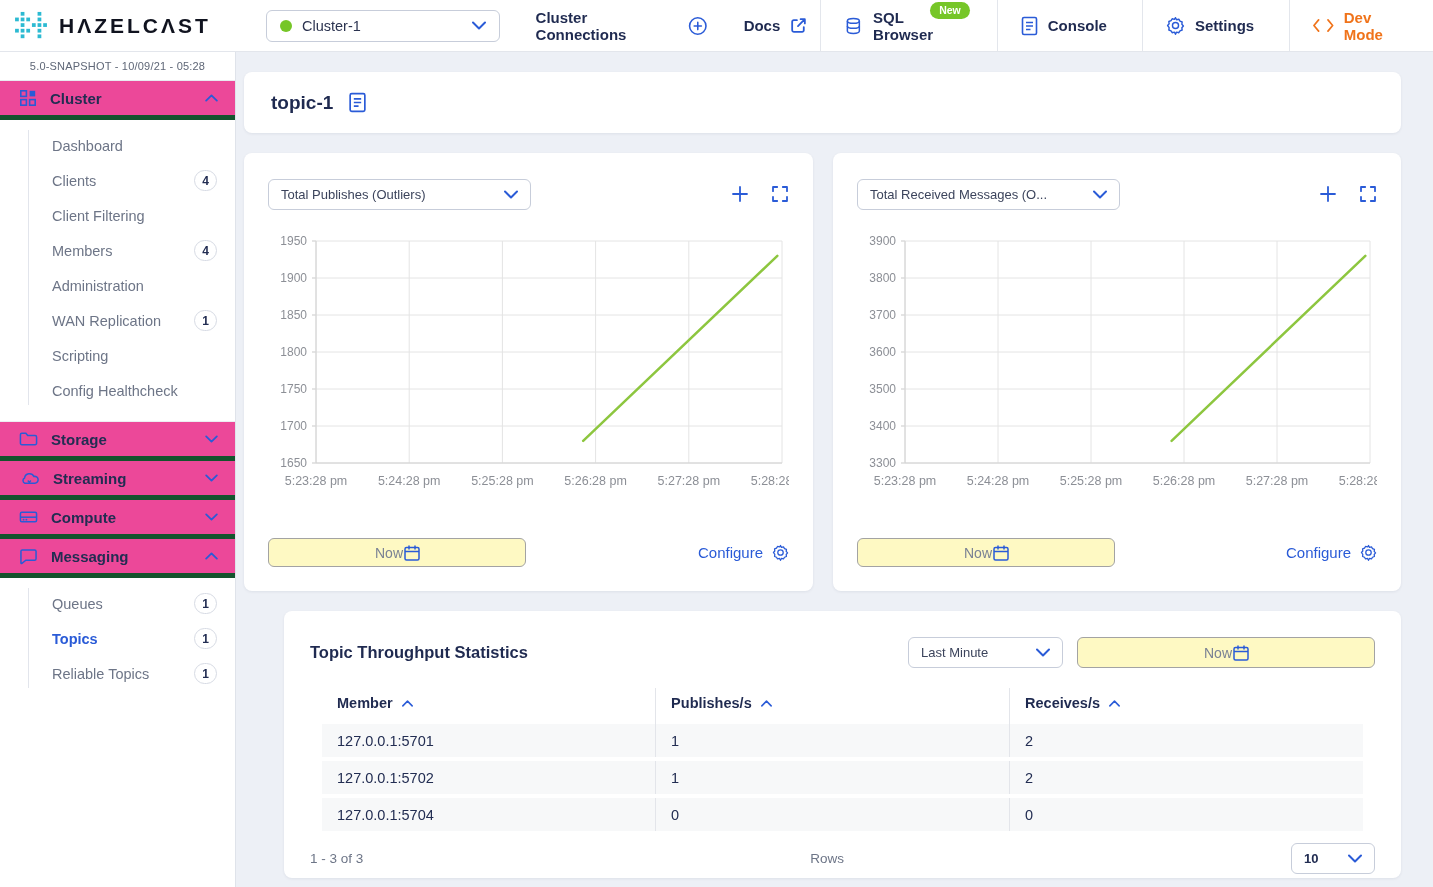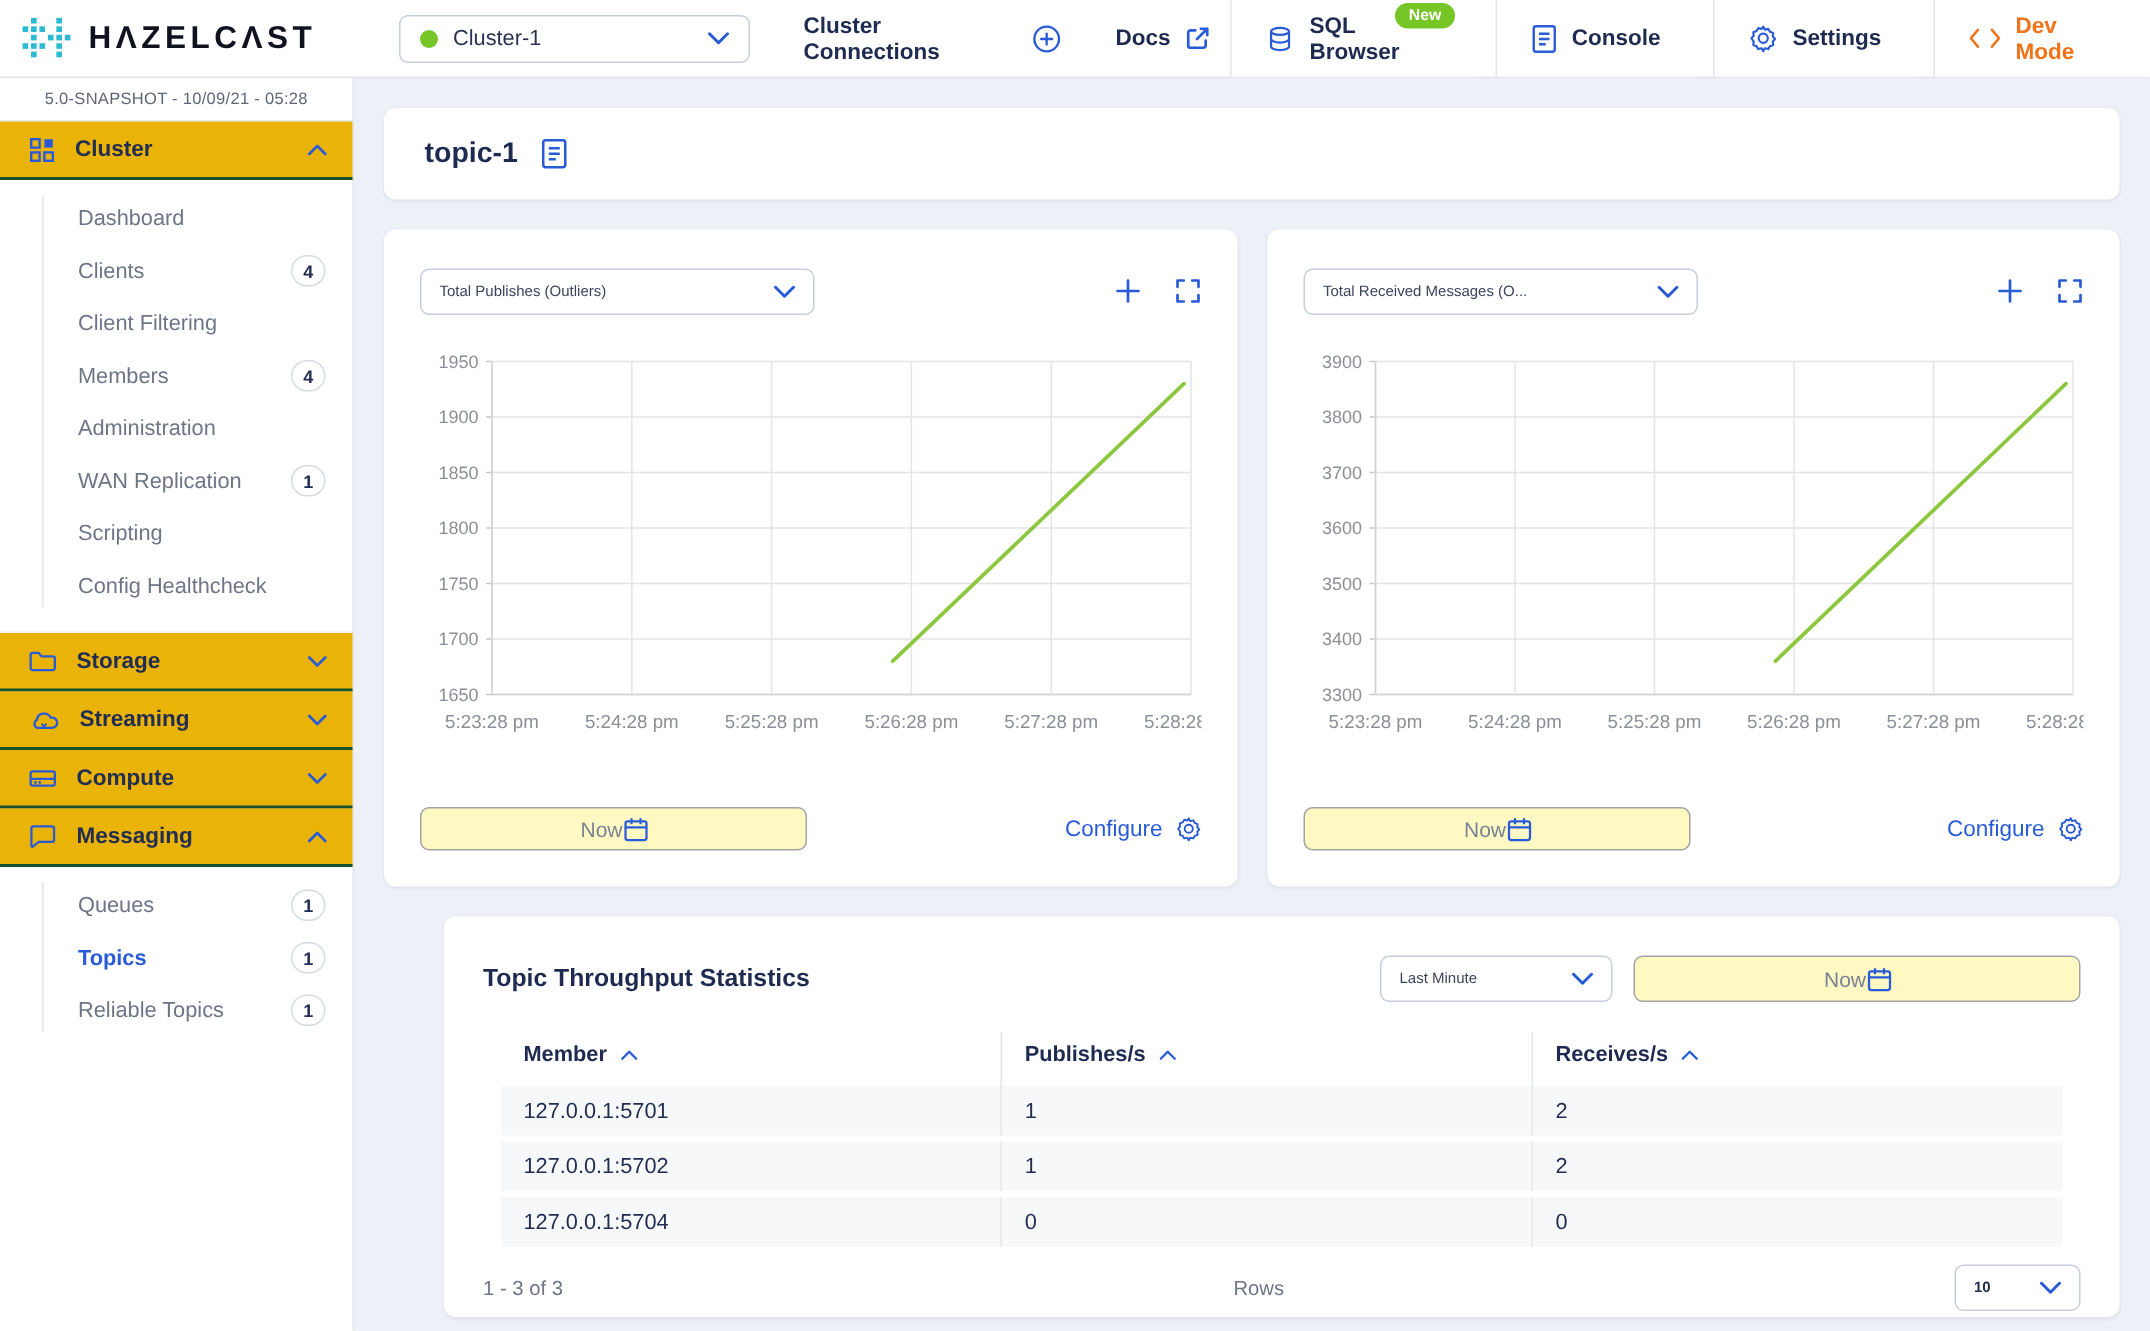--- a/index.html
+++ b/index.html
@@ -43,50 +43,50 @@
   .sidebar {
     position:fixed; top:52px; left:0; width:236px; bottom:0; background:#fff;
     border-right:1px solid #dfe3ea; z-index:10;
   }
   .version {
     height:29px; display:flex; align-items:center; justify-content:center;
     font-size:11px; color:#5f6777; border-bottom:1px solid #e8ebf0; letter-spacing:.2px;
   }
   .section-head {
     height:39px; display:flex; align-items:center; gap:13px; padding:0 17px 0 19px;
-    background:#eab308; border-bottom:2px solid #14532d;
+    background:#ec4899; border-bottom:5px solid #14532d;
     font-size:15px; font-weight:700; color:#222d52; cursor:pointer;
   }
   .section-head .chev { margin-left:auto; }
   .sub-list { position:relative; padding:8px 0 13px; border-bottom:1px solid #eceef2; }
   .sub-list.last { border-bottom:none; }
   .guide { position:absolute; left:28px; top:10px; bottom:16px; width:1px; background:#e2e5ec; }
   .sub-item {
     height:35px; display:flex; align-items:center; padding:0 18px 0 52px;
     font-size:14.5px; color:#6d7587; cursor:pointer;
   }
   .sub-item.active { color:#2a5bd7; font-weight:700; }
   .badge {
     margin-left:auto; min-width:23px; height:21px; padding:0 6px; background:#fff;
     border:1px solid #d7dbe4; border-radius:11px; display:flex; align-items:center; justify-content:center;
     font-size:12px; font-weight:700; color:#222d52;
   }
 
   
-  .main { position:absolute; left:236px; top:52px; width:1197px; height:835px; padding:20px; overflow:hidden; }
+  .main { position:absolute; left:224px; top:52px; width:1197px; height:835px; padding:20px; overflow:hidden; }
   .card { background:#fff; border-radius:8px; box-shadow:0 1px 3px rgba(20,30,60,.07); }
   .title-card { height:61px; display:flex; align-items:center; gap:15px; padding:0 27px; margin-bottom:20px; }
   .page-title { font-size:19px; font-weight:700; color:#1f2a50; }
 
   .charts-row { display:flex; gap:20px; margin-bottom:20px; }
   .chart-card { flex:1; height:438px; padding:26px 24px 24px; display:flex; flex-direction:column; }
   .chart-head { display:flex; align-items:flex-start; justify-content:space-between; }
   .select {
     border:1px solid #c7cdda; border-radius:6px; height:31px; background:#fff;
-    display:flex; align-items:center; gap:10px; padding:0 12px; font-size:10px; color:#3c445c; cursor:pointer;
+    display:flex; align-items:center; gap:10px; padding:0 12px; font-size:13px; color:#3c445c; cursor:pointer;
   }
   .metric-select { width:263px; }
   .select .label { white-space:nowrap; overflow:hidden; }
   .chart-tools { display:flex; gap:21px; align-items:center; padding-top:5px; }
   .icon-btn { cursor:pointer; }
   .chart-box { margin-top:25px; height:258px; width:100%; }
   .chart-foot { margin-top:auto; display:flex; align-items:center; justify-content:space-between; }
   .date-input {
     width:258px; height:29px; border:1px solid #a3a3a3; border-radius:6px; background:#fef9c3;
     display:flex; align-items:center; justify-content:center; padding:0 10px 0 12px;

